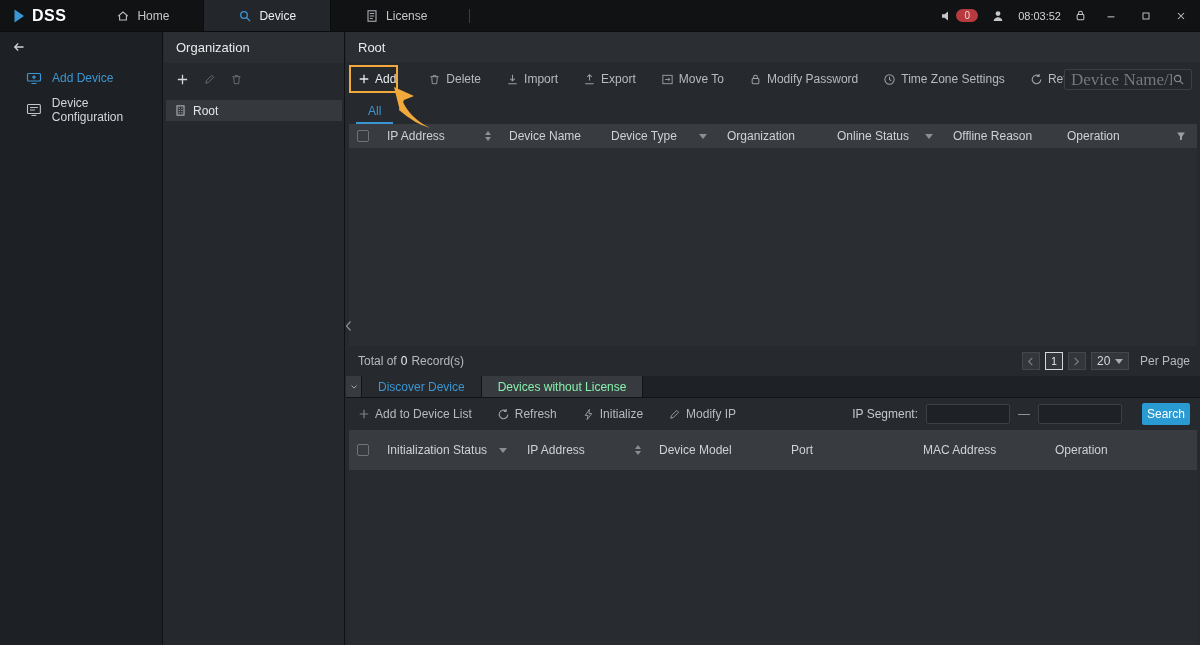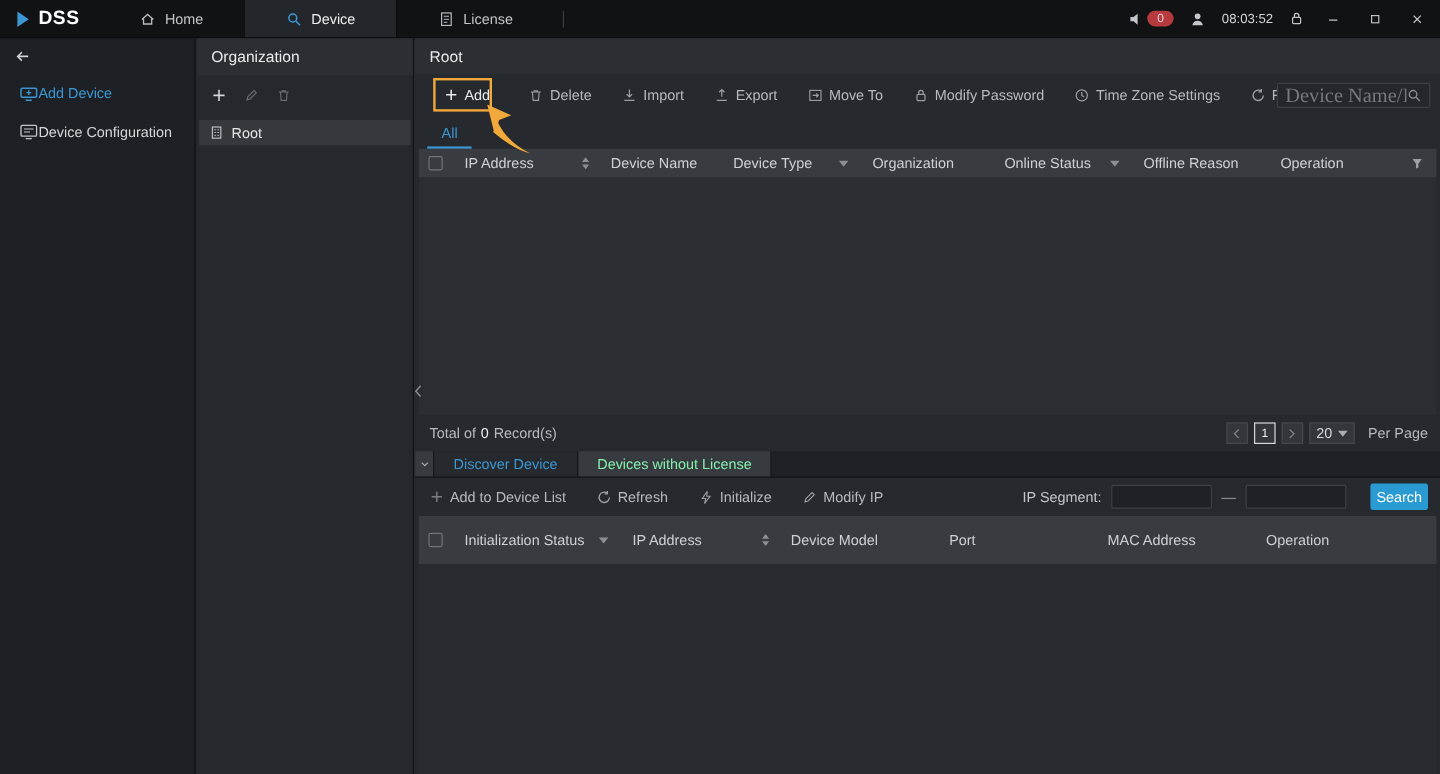--- a/index.html
+++ b/index.html
@@ -16,37 +16,37 @@
   .top-sep { width:1px; height:14px; background:#3a3e43; align-self:center; margin-left:8px; }
   .top-right { margin-left:auto; display:flex; align-items:center; gap:13px; padding-right:8px; }
   .vol-group { display:flex; align-items:center; gap:2px; cursor:pointer; }
   .badge { min-width:22px; height:13px; background:#b73b3e; border-radius:7px; color:#f0d4d5; font-size:10px; display:flex; align-items:center; justify-content:center; padding:0 5px; }
   .time { color:#d2d5d8; font-size:11px; }
   .winbtn { width:22px; height:32px; display:flex; align-items:center; justify-content:center; cursor:pointer; }
 
   
   .sidebar { position:absolute; top:32px; left:0; width:163px; bottom:0; background:#1d2024; border-right:1px solid #0f1114; }
   .back-row { height:30px; display:flex; align-items:center; padding-left:12px; cursor:pointer; }
-  .side-item { height:32px; display:flex; align-items:center; padding-left:16px; cursor:pointer; color:#d4d7da; }
+  .side-item { height:32px; display:flex; align-items:center; gap:10px; padding-left:26px; cursor:pointer; color:#d4d7da; }
   .side-item.active { color:#3b97d3; }
 
   
   .orgpanel { position:absolute; top:32px; left:164px; width:181px; bottom:0; background:#25282c; border-right:1px solid #0f1114; }
   .panel-title { height:31px; display:flex; align-items:center; padding-left:12px; font-size:13px; color:#e8eaec; background:#2b2e33; }
   .org-tools { display:flex; align-items:center; gap:14px; padding:10px 12px 4px; }
   .org-tools .tbtn { cursor:pointer; }
   .org-search { margin:8px 10px 0; height:22px; background:#1c1f23; border:1px solid #3c4046; border-radius:2px; display:flex; align-items:center; padding:0 6px; }
   .org-search input { flex:1; background:transparent; border:none; outline:none; color:#c3c7cb; font-size:12px; font-family:"Liberation Sans",sans-serif; min-width:0; }
   .org-search input::placeholder { color:#75797f; }
   .tree-item { margin:10px 2px 0; height:21px; background:#35393e; display:flex; align-items:center; gap:6px; padding-left:8px; color:#e4e6e8; cursor:pointer; }
 
   
   .main { position:absolute; top:32px; left:346px; right:0; bottom:0; display:flex; flex-direction:column; background:#26292d; }
   .main-title { height:30px; flex:none; display:flex; align-items:center; padding-left:12px; font-size:13px; color:#e8eaec; background:#2b2e33; }
-  .toolbar { height:34px; flex:none; display:flex; align-items:center; padding-left:12px; position:relative; overflow:visible;margin-left:12px; }
+  .toolbar { height:34px; flex:none; display:flex; align-items:center; padding-left:12px; position:relative; overflow:visible; }
   .tool { display:flex; align-items:center; gap:5px; margin-right:25px; color:#b7bbc0; cursor:pointer; white-space:nowrap; }
   .tool.primary { color:#e8ebee; margin-right:32px; }
   .annotate-box { position:absolute; left:3px; top:3px; width:49px; height:28px; border:2px solid #f2a93b; pointer-events:none; z-index:4; }
   .annotate-arrow { position:absolute; left:44px; top:24px; z-index:5; pointer-events:none; }
   .dev-search { position:absolute; right:8px; top:7px; width:128px; height:21px; border:1px solid #3c4046; border-radius:2px; background:#24272b; display:flex; align-items:center; padding:0 6px; }
   .dev-search input { flex:1; background:transparent; border:none; outline:none; color:#c3c7cb; font-size:17px; font-family:Liberation Serif, serif; min-width:0; }
   .dev-search input::placeholder { color:#75797f; }
   .tabrow { height:28px; flex:none; display:flex; align-items:flex-end; padding-left:10px; }
   .tab-all { padding:5px 12px 4px; color:#3b97d3; border-bottom:2px solid #3b97d3; cursor:pointer; }
 

